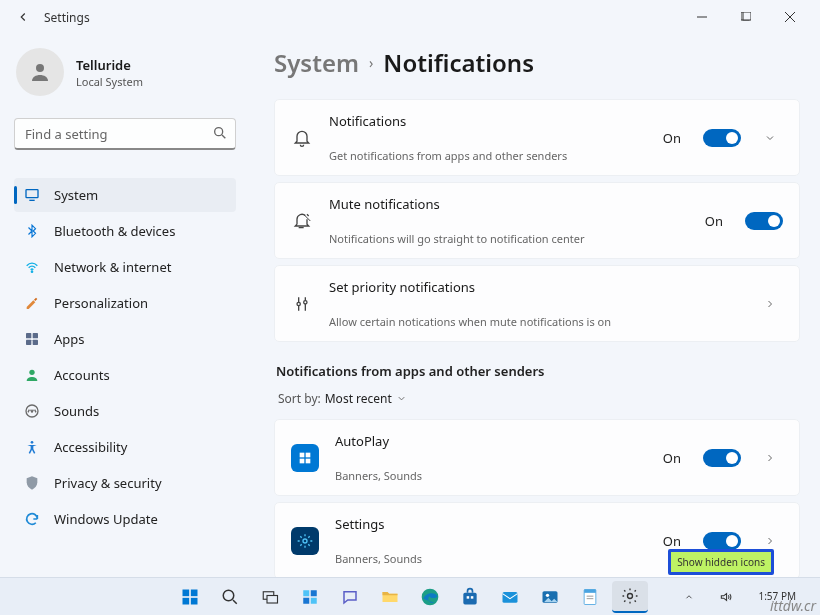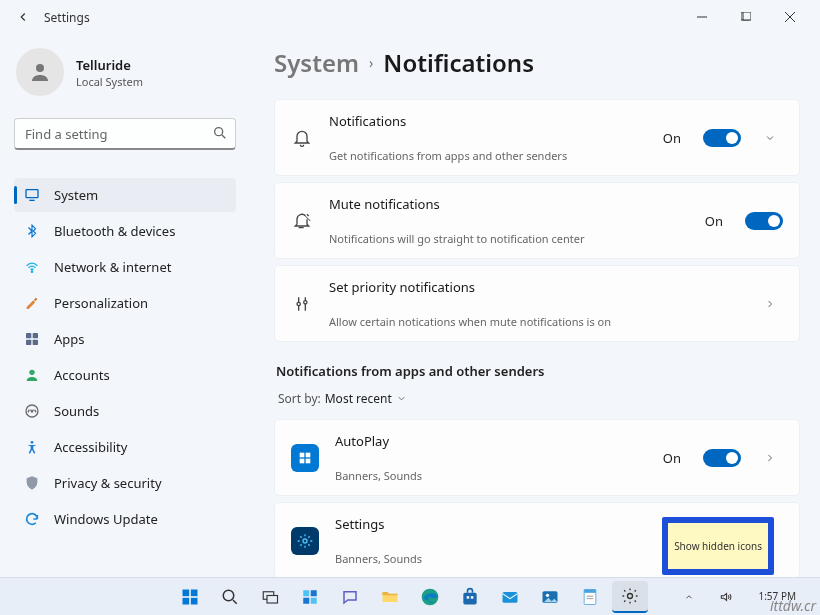--- a/index.html
+++ b/index.html
@@ -47,21 +47,21 @@
 .sort-val{color:#222}
 .app-tile{width:28px;height:28px;border-radius:6px;display:flex;align-items:center;justify-content:center}
 .tile-blue{background:#0078d4}
 .tile-darkblue{background:#003a6b}
 .taskbar{position:absolute;bottom:0;left:0;right:0;height:38px;background:#e8eef7;border-top:1px solid #d5dde8;display:flex;align-items:center;justify-content:center;gap:4px}
 .task-item{width:36px;height:32px;display:flex;align-items:center;justify-content:center;cursor:pointer;border-radius:4px}
 .task-item.active{background:rgba(0,0,0,.06);border-bottom:2px solid #0067c0}
 .tray{position:absolute;right:24px;display:flex;align-items:center;gap:25px;font-size:10px;color:#333}
 .tray-time{text-align:right;line-height:1.1}
 .watermark{position:absolute;right:4px;bottom:0;font-size:14px;color:#888;font-style:italic;pointer-events:none}
-.tooltip{position:absolute;right:46px;bottom:40px;background:#fef9c3;border:6px solid #1d4ed8;padding:16px 6px;font-size:10px;color:#333;border-radius:2px}
+.tooltip{position:absolute;right:46px;bottom:40px;background:#bef264;border:3px solid #1d4ed8;padding:3px 6px;font-size:10px;color:#333;border-radius:2px}
 </style>
 </head>
 <body>
 
 <div class="titlebar">
   <button class="back-btn">
     <svg width="14" height="14" viewBox="0 0 24 24" fill="none" stroke="#333" stroke-width="2">
         <path d="M15 18l-6-6 6-6"></path>
       </svg>
   </button>

